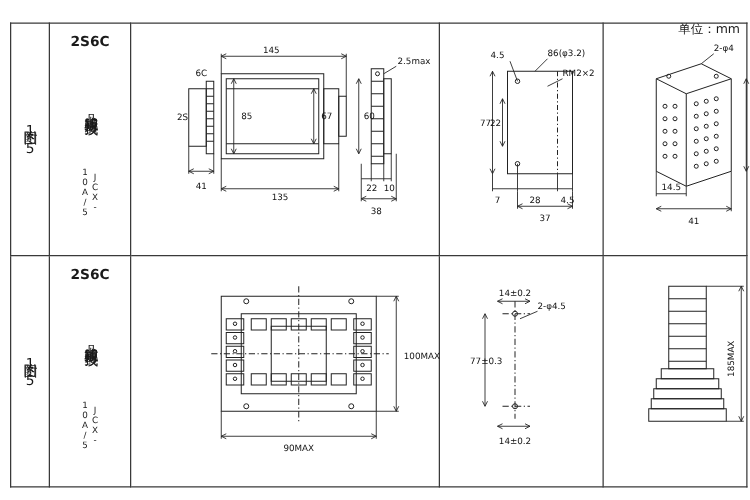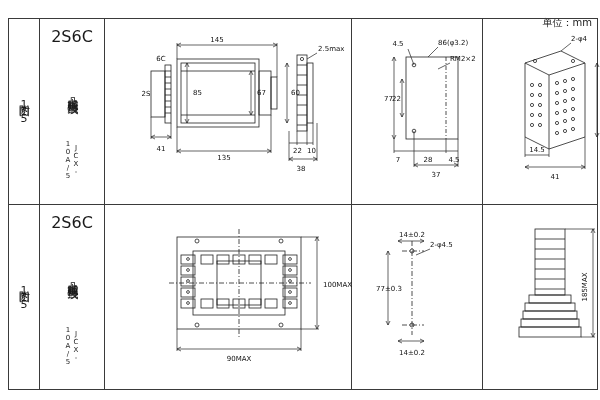--- a/index.html
+++ b/index.html
@@ -12,21 +12,21 @@
   .c2{width:64px;}
   .c3{width:246px;}
   .c4{width:130px;}
   .c5{width:114px;}
   .rowbody{height:165px;}
   
   .vtext{writing-mode:vertical-rl;text-orientation:upright;font-size:11px;line-height:15px;letter-spacing:1px;margin:0 auto;}
   .cell1inner{display:flex;align-items:center;justify-content:center;height:100%;}
   
   .struct{display:flex;flex-direction:column;align-items:center;justify-content:flex-start;height:100%;padding-top:8px;box-sizing:border-box;}
-  .struct .model{font-size:16px;font-weight:normal;margin-bottom:2px;}
+  .struct .model{font-size:11px;font-weight:bold;margin-bottom:2px;}
   .struct .vdesc{writing-mode:vertical-rl;text-orientation:upright;font-size:11px;line-height:14px;height:86px;letter-spacing:1px;}
   .struct .code{font-size:7px;margin-top:4px;writing-mode:vertical-rl;text-orientation:upright;letter-spacing:0px;height:44px;}
   .draw{position:absolute;left:16px;top:0;width:100%;height:100%;}
   svg{display:block;}
   text{font-family:"DejaVu Sans","Liberation Sans",sans-serif;}
 </style>
 </head>
 <body>
 
 <div class="unit">单位：mm</div>

